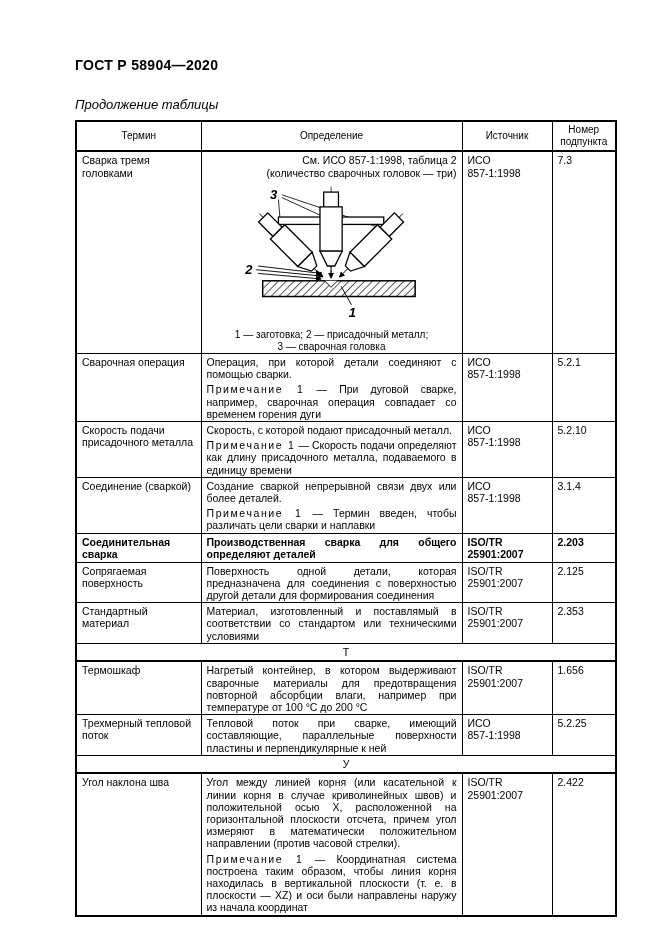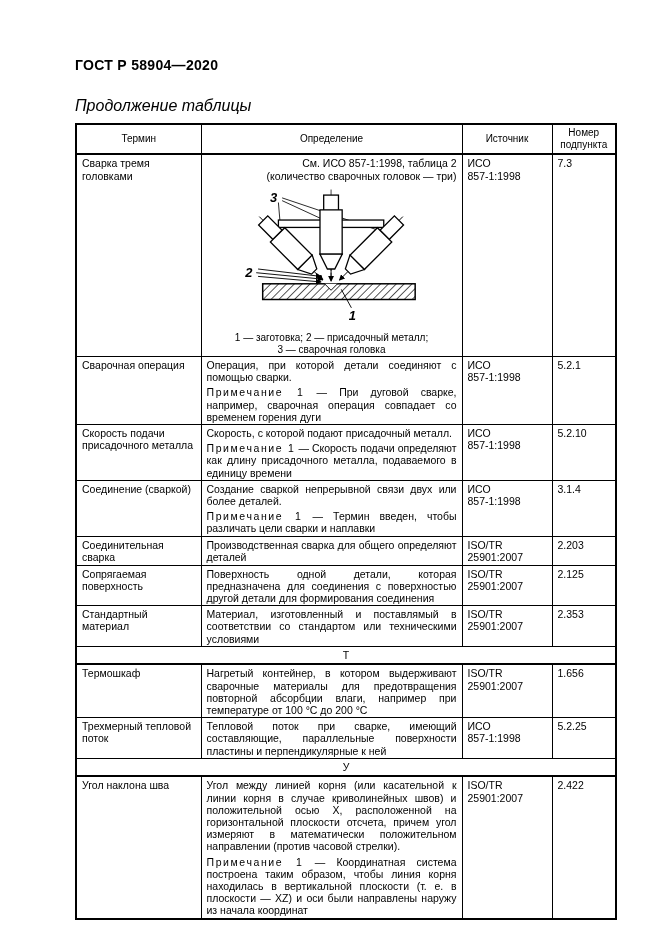--- a/index.html
+++ b/index.html
@@ -5,21 +5,21 @@
   * { margin: 0; padding: 0; box-sizing: border-box; }
   html, body {
     width: 661px; height: 935px;
     background: #ffffff; color: #000000;
     font-family: "Liberation Sans", sans-serif;
     overflow: hidden;
   }
   .page { padding: 57px 46px 0 75px; }
 
   .doc-number { font-weight: bold; font-size: 14px; letter-spacing: 0.3px; }
-  .continuation { font-style: italic; font-size: 16px; margin-top: 24px; }
+  .continuation { font-style: italic; font-size: 13px; margin-top: 24px; }
 
   table.terms {
     border-collapse: collapse;
     table-layout: fixed;
     width: 540px;
     margin-top: 8px;
     border: 2px solid #000;
   }
   table.terms th, table.terms td {
     border: 1px solid #000;
@@ -44,21 +44,21 @@
   .note-label { letter-spacing: 1.6px; }
   td.src div { white-space: nowrap; }
   td.num { padding-left: 5px; margin-left: 13px; }
   tr.section-row td {
     text-align: center;
     vertical-align: middle;
     height: 18px;
     padding: 2px;
     border-bottom: 2px solid #000;
   }
-  tr.min-h td { height: 29px; }
+  tr.min-h td { height: 29px; font-weight: bold; }
 
   .figure-wrap { text-align: center; margin-top: 2px; }
   .figure-wrap svg { display: inline-block; }
   .fig-cap { font-size: 10px; line-height: 11.5px; text-align: center; }
 </style>
 </head>
 <body>
 
 <div class="page">
 

